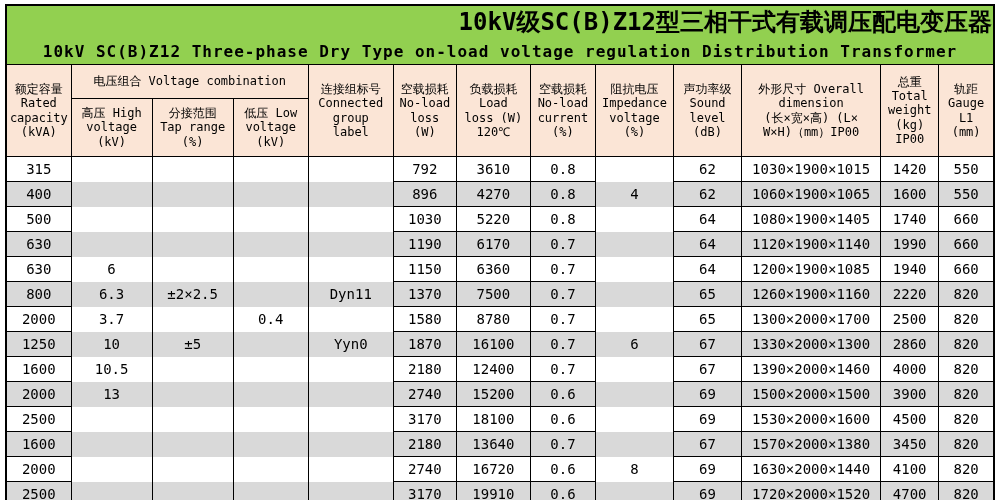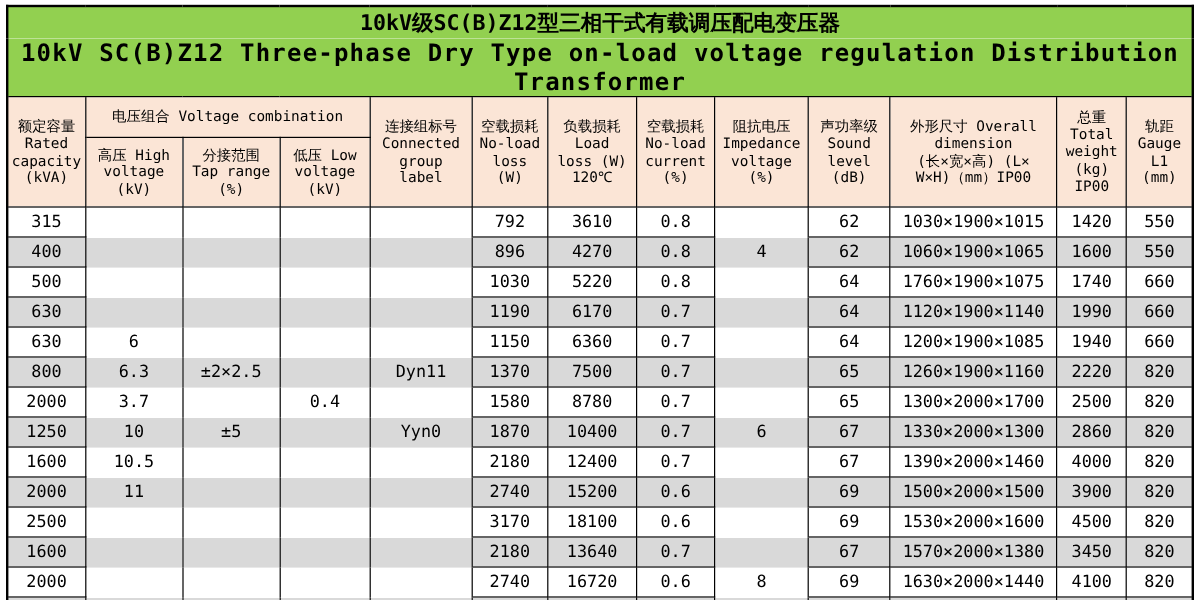--- a/index.html
+++ b/index.html
@@ -26,22 +26,22 @@
     vertical-align: middle;
     padding: 0 1px;
     overflow: hidden;
   }
 
   
   tr.title-cn td, tr.title-en td {
     background: #92D050;
     font-weight: bold;
   }
-  tr.title-cn td { font-size: 18px; height: 26px; border-bottom: none; }
-  tr.title-en td { font-size: 20px; height: 26px; border-top: none; letter-spacing: 1px; margin-top: 40px; }
+  tr.title-cn td { font-size: 24px; height: 26px; border-bottom: none; text-align: right; }
+  tr.title-en td { font-size: 16px; height: 26px; border-top: none; letter-spacing: 1px; margin-top: 40px; }
 
   
   thead th {
     background: #FBE5D6;
     font-weight: normal;
     font-size: 12px;
     line-height: 1.2;
     white-space: pre-line;
   }
   tr.h1 { height: 34px; }
@@ -175,21 +175,21 @@
           <td>500</td>
           <td class="nb"></td>
           <td class="nb"></td>
           <td class="nb"></td>
           <td class="nb"></td>
           <td>1030</td>
           <td>5220</td>
           <td>0.8</td>
           <td class="nb"></td>
           <td>64</td>
-          <td>1760×1900×1075</td>
+          <td>1080×1900×1405</td>
           <td>1740</td>
           <td>660</td>
         </tr>
         <tr>
           <td>630</td>
           <td class="nb"></td>
           <td class="nb"></td>
           <td class="nb"></td>
           <td class="nb"></td>
           <td>1190</td>
@@ -246,21 +246,21 @@
           <td>2500</td>
           <td>820</td>
         </tr>
         <tr>
           <td>1250</td>
           <td class="nb">10</td>
           <td class="nb">±5</td>
           <td class="nb"></td>
           <td class="nb">Yyn0</td>
           <td>1870</td>
-          <td>10400</td>
+          <td>16100</td>
           <td>0.7</td>
           <td class="nb">6</td>
           <td>67</td>
           <td>1330×2000×1300</td>
           <td>2860</td>
           <td>820</td>
         </tr>
         <tr>
           <td>1600</td>
           <td class="nb">10.5</td>
@@ -271,21 +271,21 @@
           <td>12400</td>
           <td>0.7</td>
           <td class="nb"></td>
           <td>67</td>
           <td>1390×2000×1460</td>
           <td>4000</td>
           <td>820</td>
         </tr>
         <tr>
           <td>2000</td>
-          <td class="nb">11</td>
+          <td class="nb">13</td>
           <td class="nb"></td>
           <td class="nb"></td>
           <td class="nb"></td>
           <td>2740</td>
           <td>15200</td>
           <td>0.6</td>
           <td class="nb"></td>
           <td>69</td>
           <td>1500×2000×1500</td>
           <td>3900</td>

